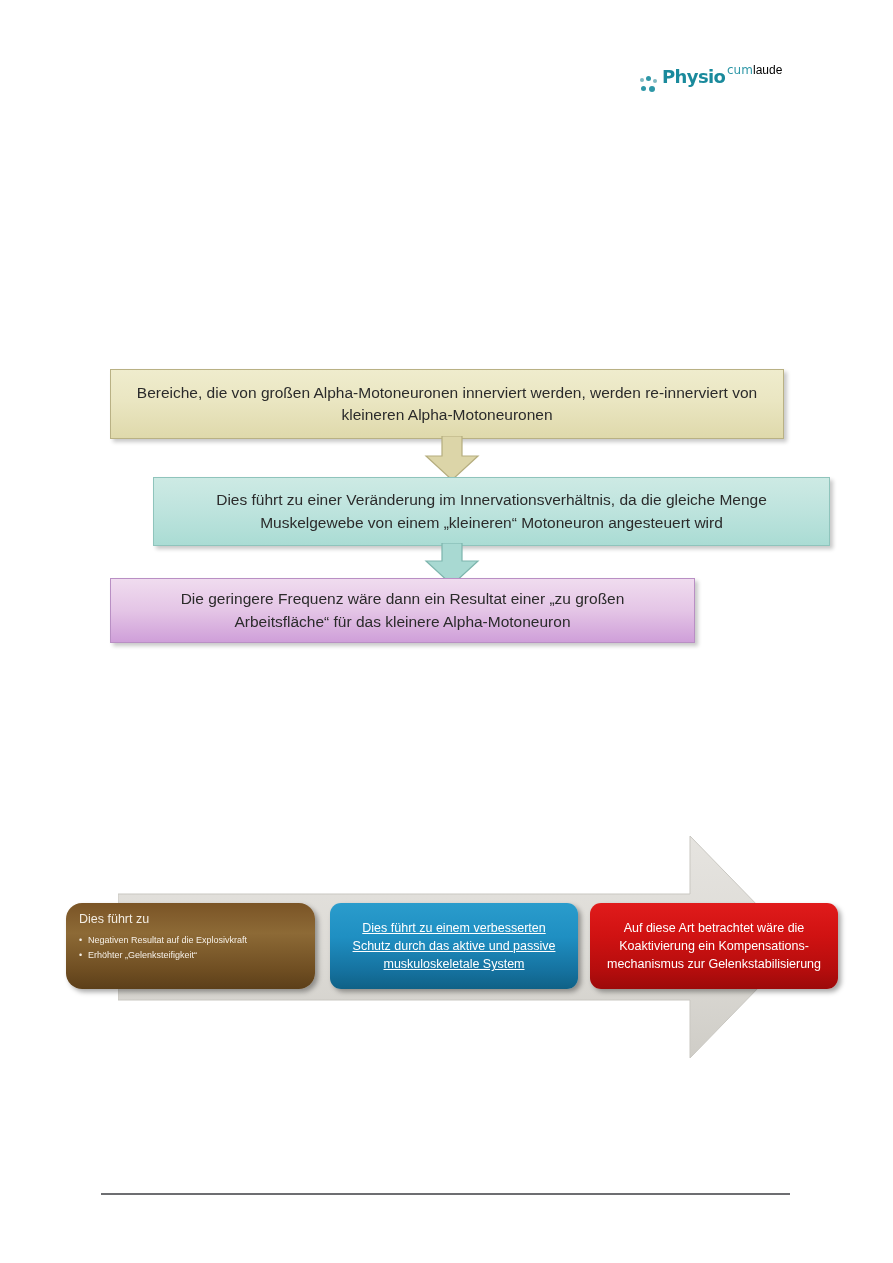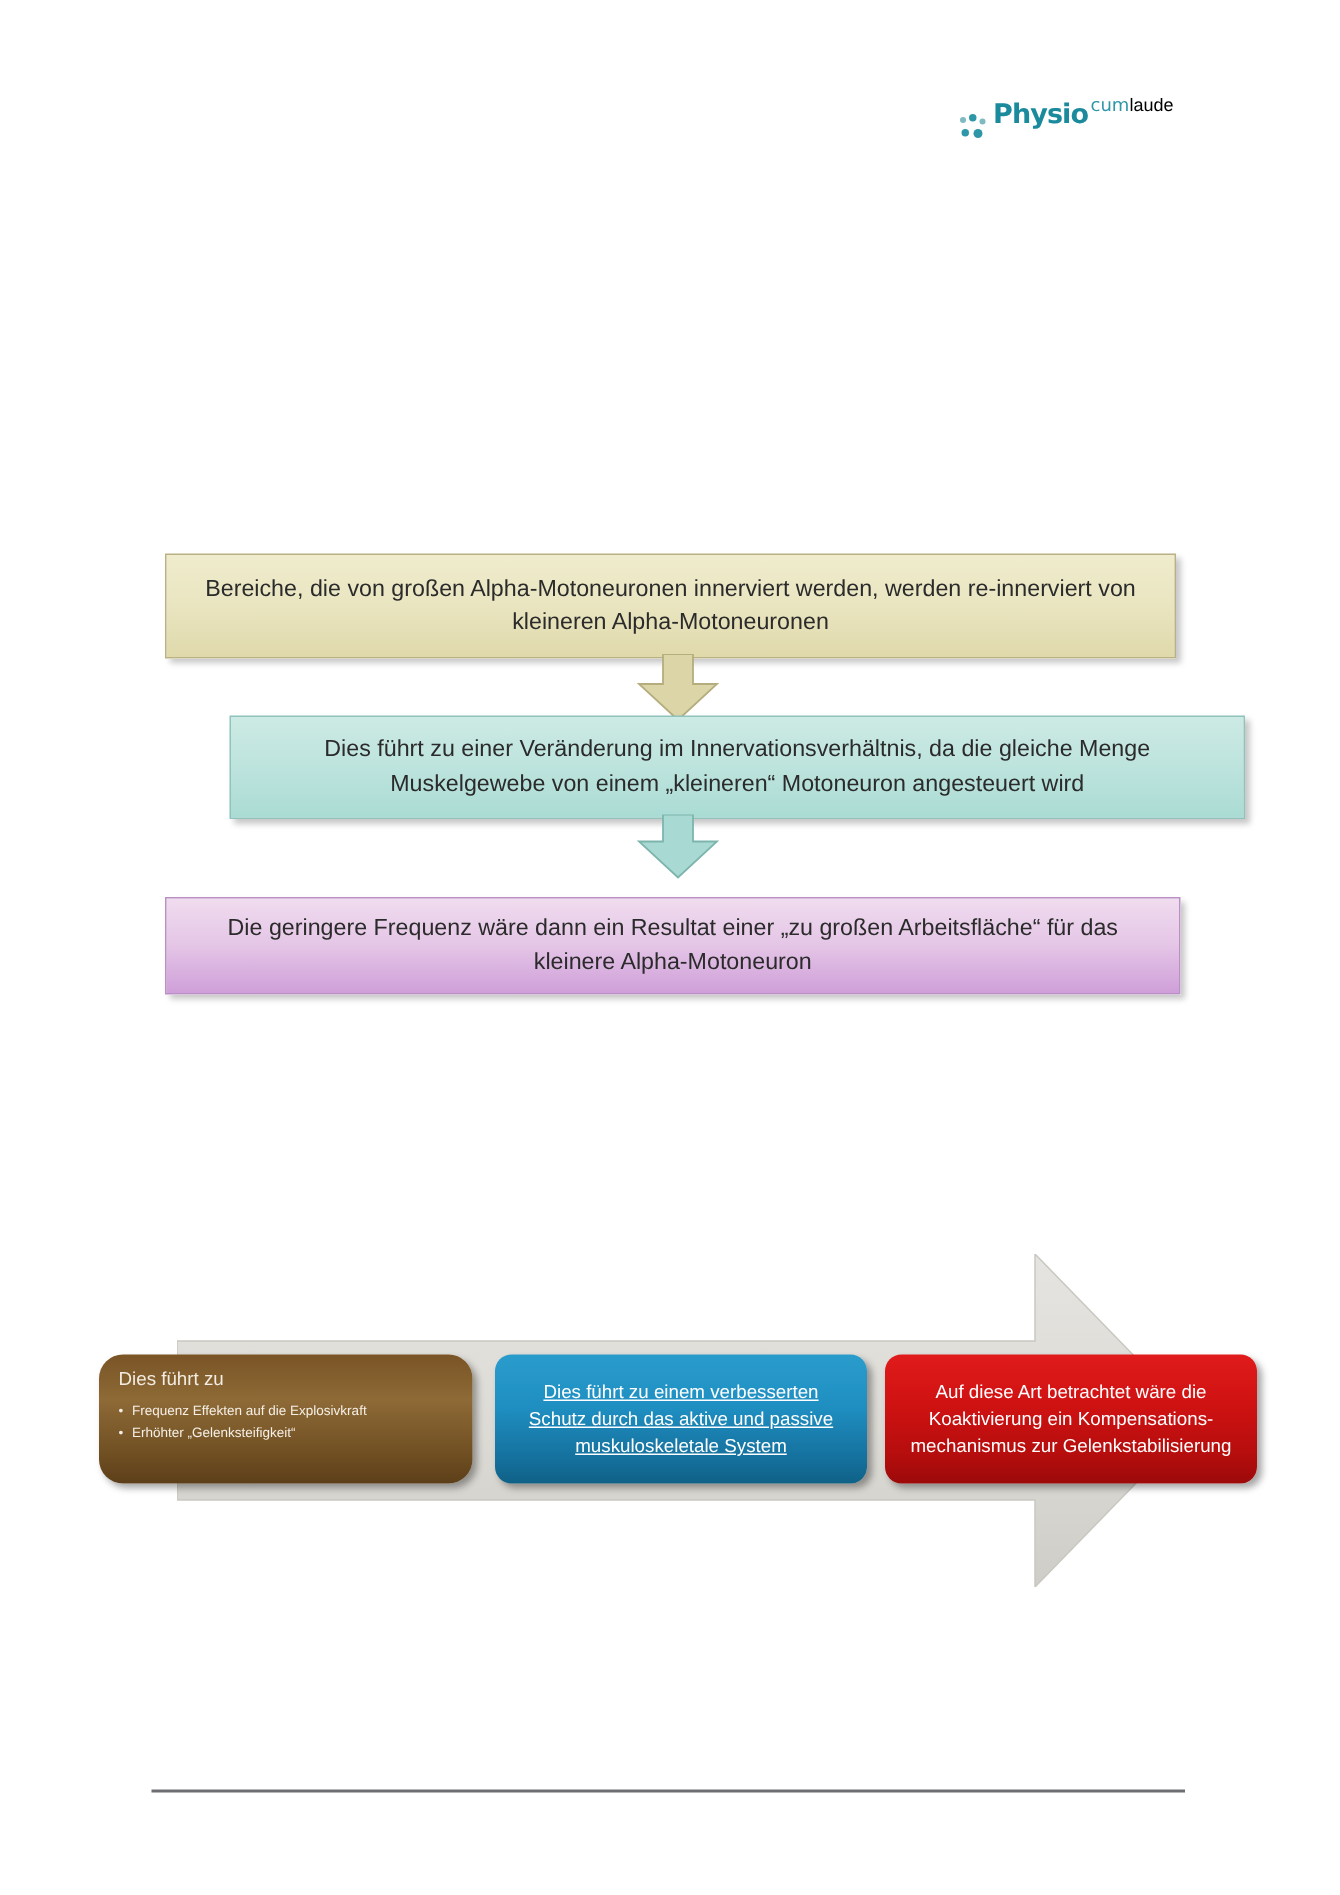--- a/index.html
+++ b/index.html
@@ -92,24 +92,23 @@
     background: linear-gradient(to bottom, #efeccd 0%, #eae6c2 45%, #dfd9ab 100%);
     border-color: #b9b184;
   }
   #flow-box-2 {
     left: 110px; top: 477px; width: 677px; height: 69px;
     background: linear-gradient(to bottom, #cdeae4 0%, #bfe4de 45%, #aadcd4 100%);
     border-color: #8fc4bc;
     margin-left: 43px;
   }
   #flow-box-3 {
-    left: 110px; top: 578px; width: 677px; height: 65px;
+    left: 110px; top: 578px; width: 585px; height: 65px;
     background: linear-gradient(to bottom, #f0dcef 0%, #e4c5e6 50%, #cf9fd9 100%);
     border-color: #b98fc4;
-    margin-top: 20px;
   }
 
   
   .down-arrow {
     position: absolute;
     width: 60px;
     height: 46px;
   }
   .down-arrow svg { display: block; width: 60px; height: 46px; }
   #arrow-1 { left: 422px; top: 436px; }
@@ -240,21 +239,21 @@
         <stop offset="100%" stop-color="#cfcdc7"></stop>
       </linearGradient>
     </defs>
     <polygon points="0,58 572,58 572,0 680,111 572,222 572,164 0,164" fill="url(#gArrow)" stroke="#c9c7c1" stroke-width="1"></polygon>
   </svg>
 </div>
 
 <div class="chev-box" id="chev-box-brown">
   <div class="cb-title">Dies führt zu</div>
   <ul>
-    <li>Frequenz Effekten auf die Explosivkraft</li>
+    <li>Negativen Resultat auf die Explosivkraft</li>
     <li>Erhöhter „Gelenksteifigkeit“</li>
   </ul>
 </div>
 
 <div class="chev-box" id="chev-box-blue">
   <span>Dies führt zu einem verbesserten Schutz durch das aktive und passive muskuloskeletale System</span>
 </div>
 
 <div class="chev-box" id="chev-box-red">
   <span>Auf diese Art betrachtet wäre die Koaktivierung ein Kompensations-mechanismus zur Gelenkstabilisierung</span>

